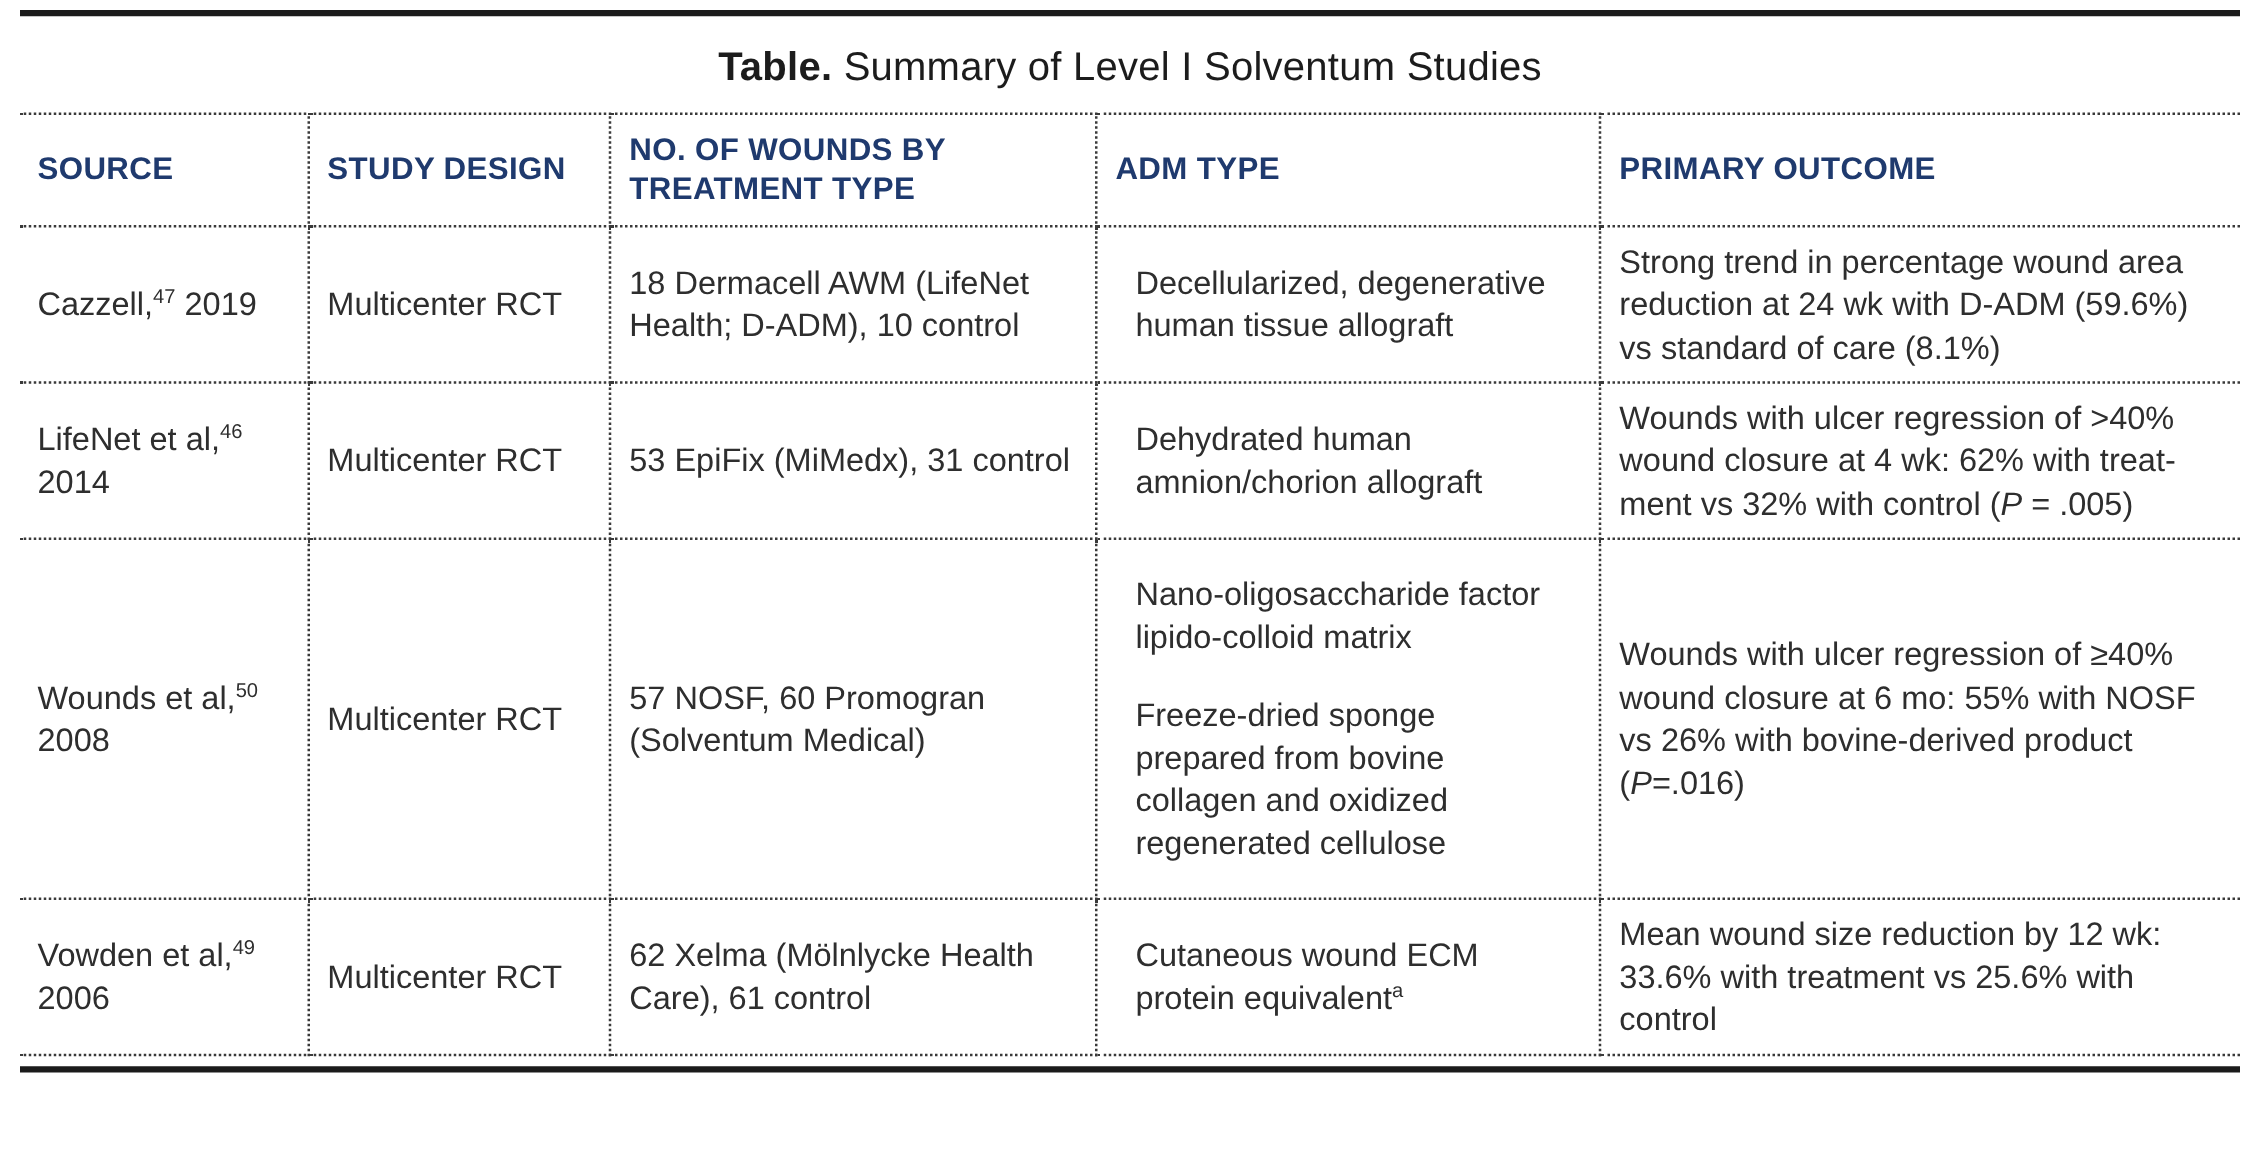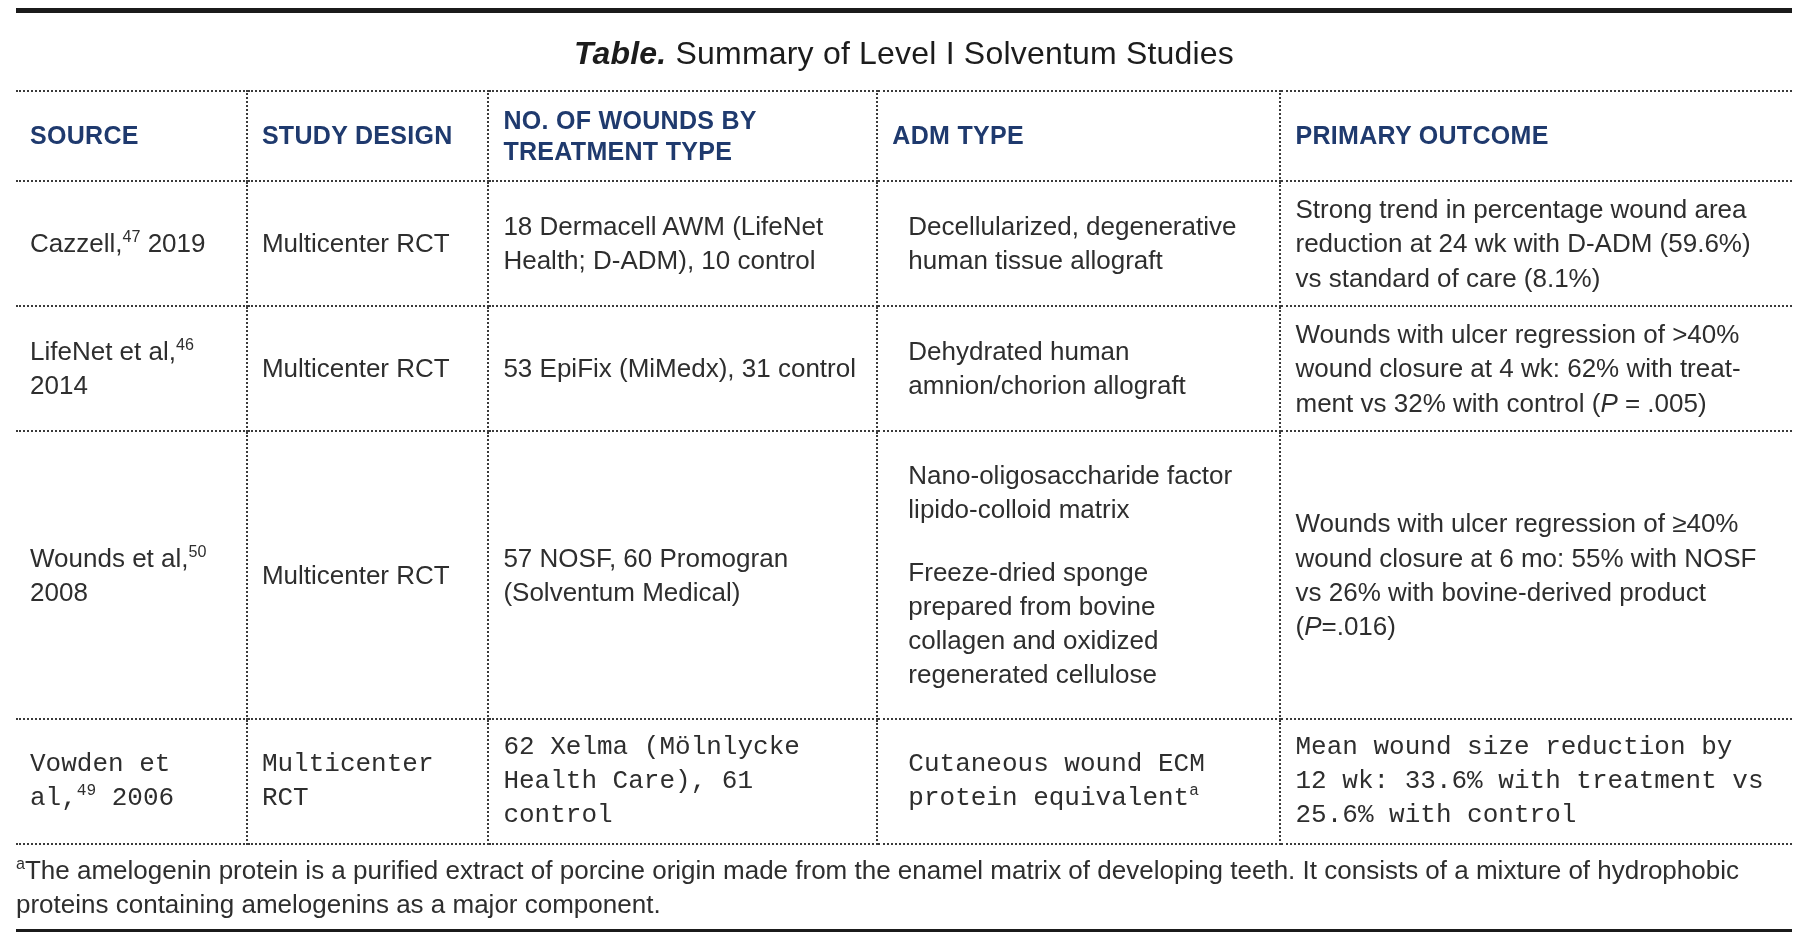--- a/index.html
+++ b/index.html
@@ -22,21 +22,21 @@
     width: 100%;
   }
   .rule.bottom { margin-top: 8px; }
   .table-title {
     text-align: center;
     font-size: 32px;
     color: #1c1c1c;
     margin: 22px 0 18px 0;
     letter-spacing: 0.2px;
   }
-  .table-title .bold { font-weight: bold; font-style: italic; }
+  .table-title .bold { font-weight: bold; }
   table.evidence {
     width: 100%;
     border-collapse: collapse;
     table-layout: fixed;
   }
   table.evidence th,
   table.evidence td {
     border-top: 2px dotted #3a3a3a;
     border-bottom: 2px dotted #3a3a3a;
     border-right: 2px dotted #3a3a3a;
@@ -54,21 +54,21 @@
     color: #1f3a6e;
     font-weight: bold;
     font-size: 25px;
     line-height: 1.25;
     letter-spacing: 0.3px;
   }
   tr.r-header { height: 90px; }
   tr.r0 { height: 124px; }
   tr.r1 { height: 124px; }
   tr.r2 { height: 208px; }
-  tr.r3 { height: 120px; font-family: Liberation Mono, monospace; }
+  tr.r3 { height: 120px; }
   td p { margin: 16px; }
   td p + p { margin-top: 28px; }
   sup {
     font-size: 62%;
     line-height: 0;
     vertical-align: super;
   }
   .footnotes {
     margin-top: 8px;
     font-size: 26px;
@@ -141,18 +141,17 @@
         <td>62 Xelma (Mölnlycke Health Care), 61 control</td>
         <td>
             <p><span>Cutaneous wound ECM protein equivalent</span><sup>a</sup></p>
           </td>
         <td><span>Mean wound size reduction by 12 wk: 33.6% with treatment vs 25.6% with control</span><span class="p-ital"></span><span></span></td>
       </tr>
     </tbody>
   </table>
 
   <div class="footnotes">
-    <p><sup>a</sup><span>The amelogenin protein is a purified extract of porcine origin made from the enamel matrix of developing teeth. It consists of a mixture of hydrophobic proteins containing amelogenins as a major component.</span></p>
   </div>
 
   <div class="rule bottom"></div>
 
 </div>
 
 </body></html>

